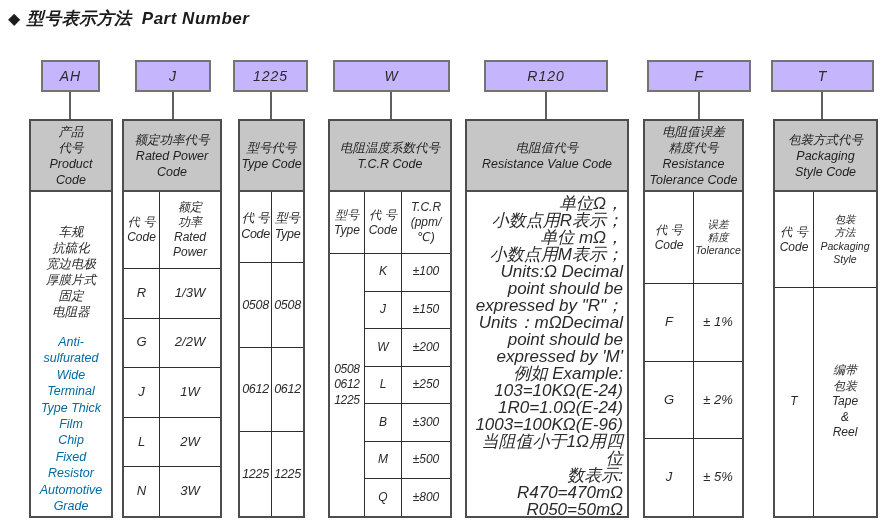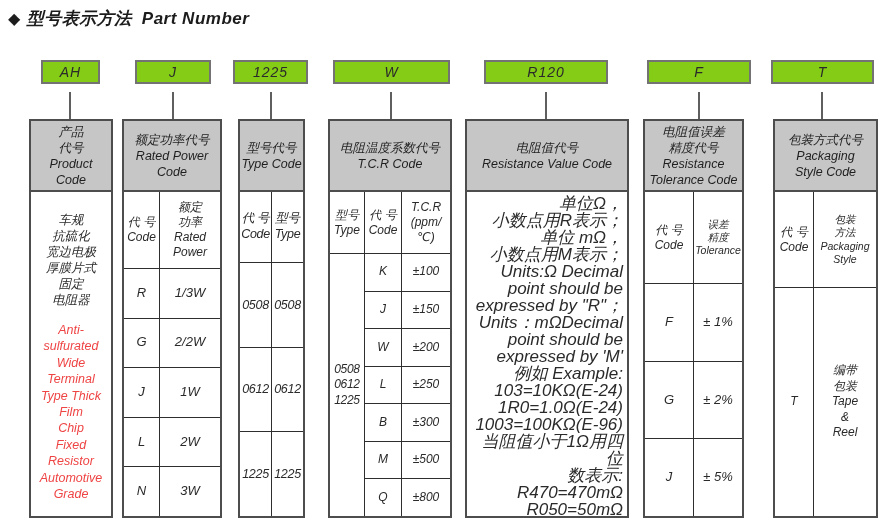--- a/index.html
+++ b/index.html
@@ -27,23 +27,23 @@
     letter-spacing: 0.5px;
     white-space: nowrap;
   }
   .title .bullet { font-size: 16px; margin-right: 6px; }
   .title .en { margin-left: 10px; }
 
   
   .code-box {
     position: absolute;
     top: 60px;
-    height: 24px;
+    height: 32px;
     border: 2px solid #737373;
-    background: #84cc16;
+    background: #c4b5fd;
     display: flex;
     align-items: center;
     justify-content: center;
     font-size: 14px;
     letter-spacing: 1px;
     color: #2a2a2a;
   }
 
   
   .connector {
@@ -94,24 +94,24 @@
     overflow: hidden;
   }
   .cell.subhead { font-size: 12px; line-height: 1.25; }
   .cell.tiny { font-size: 10.5px; }
 
   
   .t-product .tbody { grid-template-columns: 1fr; grid-template-rows: 1fr; }
   .t-product .cell {
     flex-direction: column;
     justify-content: flex-start;
-    padding-top: 20px;
+    padding-top: 32px;
   }
   .t-product .cn { font-size: 12.5px; line-height: 16px; white-space: pre-line; }
-  .t-product .en { font-size: 12.5px; line-height: 16.4px; white-space: pre-line; margin-top: 14px; color: #ef4444; }
+  .t-product .en { font-size: 12.5px; line-height: 16.4px; white-space: pre-line; margin-top: 14px; color: #0369a1; }
 
   
   .t-power .tbody { grid-template-columns: 35px 1fr; grid-template-rows: 76px repeat(5, 1fr); }
 
   
   .t-type .tbody { grid-template-columns: 1fr 1fr; grid-template-rows: 70px repeat(3, 1fr); }
   .t-type .cell { font-size: 12.5px; letter-spacing: -0.3px; }
 
   
   .t-tcr .tbody { grid-template-columns: 34px 36px 1fr; grid-template-rows: 61px repeat(7, 1fr); }

